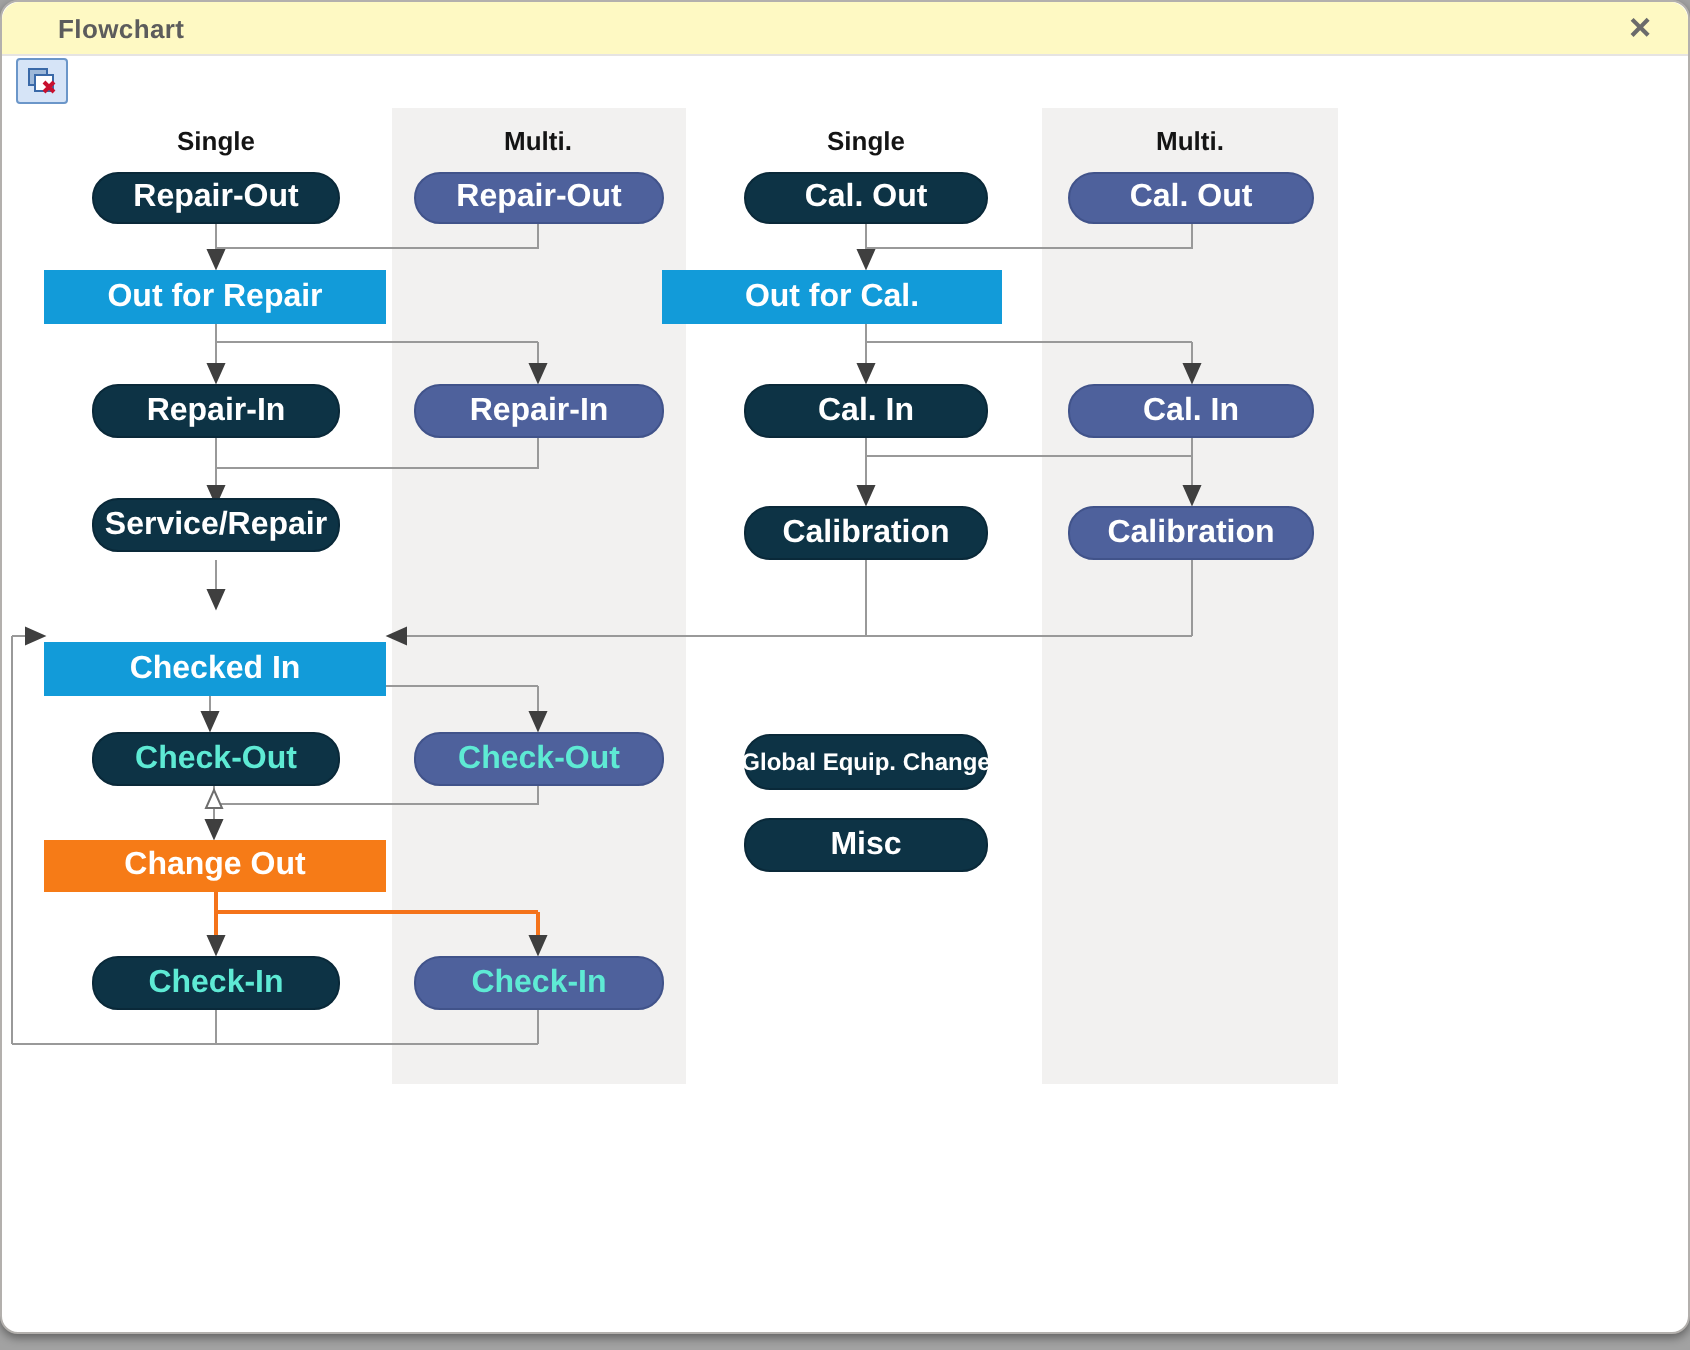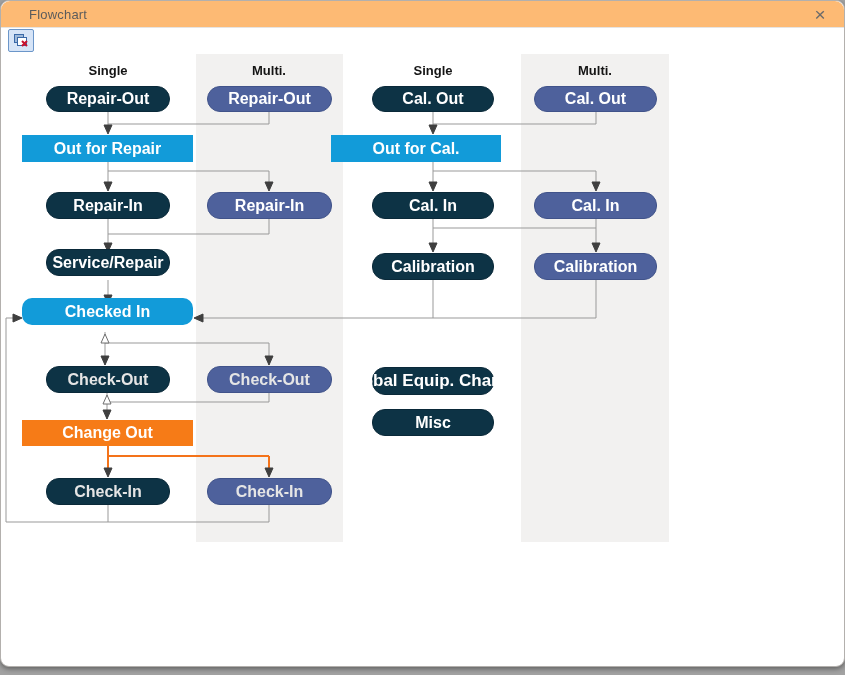--- a/index.html
+++ b/index.html
@@ -9,23 +9,23 @@
     font-family:"Liberation Sans",sans-serif;
     position:relative;
   }
   .dialog{
     position:absolute;left:0;top:0;width:843px;height:665px;
     background:#ffffff;border:1px solid #b3b0ad;border-radius:9px;
     box-shadow:0 2px 5px rgba(0,0,0,.4);
   }
   .titlebar{
     position:absolute;left:0;top:0;right:0;height:26px;
-    background:#fdba74;border-radius:9px 9px 0 0;
+    background:#fef9c3;border-radius:9px 9px 0 0;
     border-bottom:1px solid #e6e4e2;
-    display:flex;align-items:center;
+    display:flex;align-items:center;font-weight:bold;
   }
   .title-text{
     margin-left:28px;font-size:13px;color:#5c5c5c;letter-spacing:.2px;
   }
   .close-btn{
     position:absolute;right:10px;top:1px;width:28px;height:24px;
     display:flex;align-items:center;justify-content:center;
     font-size:19px;color:#6b6b6b;cursor:pointer;line-height:1;
   }
   .toolbar-btn{
@@ -44,21 +44,21 @@
     position:absolute;z-index:3;box-sizing:border-box;
     display:flex;align-items:center;justify-content:center;
     font-weight:bold;font-size:16px;color:#ffffff;white-space:nowrap;
     cursor:pointer;
   }
   .kind-pill{border-radius:13px;}
   .theme-dark{background:#0d3345;border:1px solid #0a2939;}
   .theme-slate{background:#4e619c;border:1px solid #41538a;}
   .theme-blue{background:#129bd9;text-align:right;}
   .theme-orange{background:#f67b17;}
-  .text-orange{color:#e5e5e5;}
+  .text-orange{color:#5eead4;}
 </style>
 </head>
 <body>
 
 <div class="dialog">
   <div class="titlebar">
     <span class="title-text">Flowchart</span>
     <span class="close-btn">×</span>
   </div>
 
@@ -140,22 +140,22 @@
       <div class="node kind-pill theme-slate" style="left: 533px; top: 85px; width: 123px; height: 26px;">Cal. Out</div>
       <div class="node kind-rect theme-blue" style="left: 21px; top: 134px; width: 171px; height: 27px;">Out for Repair</div>
       <div class="node kind-rect theme-blue" style="left: 330px; top: 134px; width: 170px; height: 27px;">Out for Cal.</div>
       <div class="node kind-pill theme-dark" style="left: 45px; top: 191px; width: 124px; height: 27px;">Repair-In</div>
       <div class="node kind-pill theme-slate" style="left: 206px; top: 191px; width: 125px; height: 27px;">Repair-In</div>
       <div class="node kind-pill theme-dark" style="left: 371px; top: 191px; width: 122px; height: 27px;">Cal. In</div>
       <div class="node kind-pill theme-slate" style="left: 533px; top: 191px; width: 123px; height: 27px;">Cal. In</div>
       <div class="node kind-pill theme-dark" style="left: 45px; top: 248px; width: 124px; height: 27px; text-align: right;">Service/Repair</div>
       <div class="node kind-pill theme-dark" style="left: 371px; top: 252px; width: 122px; height: 27px;">Calibration</div>
       <div class="node kind-pill theme-slate" style="left: 533px; top: 252px; width: 123px; height: 27px;">Calibration</div>
-      <div class="node kind-rect theme-blue" style="left: 21px; top: 297px; width: 171px; height: 27px; border-radius: 10px;">Checked In</div>
+      <div class="node kind-rect theme-blue" style="left: 21px; top: 320px; width: 171px; height: 27px;">Checked In</div>
       <div class="node kind-pill theme-dark text-orange" style="left: 45px; top: 365px; width: 124px; height: 27px;">Check-Out</div>
       <div class="node kind-pill theme-slate text-orange" style="left: 206px; top: 365px; width: 125px; height: 27px;">Check-Out</div>
-      <div class="node kind-pill theme-dark" style="left: 371px; top: 366px; width: 122px; height: 28px; font-size: 17px;">Global Equip. Change</div>
+      <div class="node kind-pill theme-dark" style="left: 371px; top: 366px; width: 122px; height: 28px; font-size: 12px;">Global Equip. Change</div>
       <div class="node kind-pill theme-dark" style="left: 371px; top: 408px; width: 122px; height: 27px;">Misc</div>
       <div class="node kind-rect theme-orange" style="left: 21px; top: 419px; width: 171px; height: 26px;">Change Out</div>
       <div class="node kind-pill theme-dark text-orange" style="left: 45px; top: 477px; width: 124px; height: 27px;">Check-In</div>
       <div class="node kind-pill theme-slate text-orange" style="left: 206px; top: 477px; width: 125px; height: 27px;">Check-In</div>
     </div>
 </div>
 
 </body></html>

